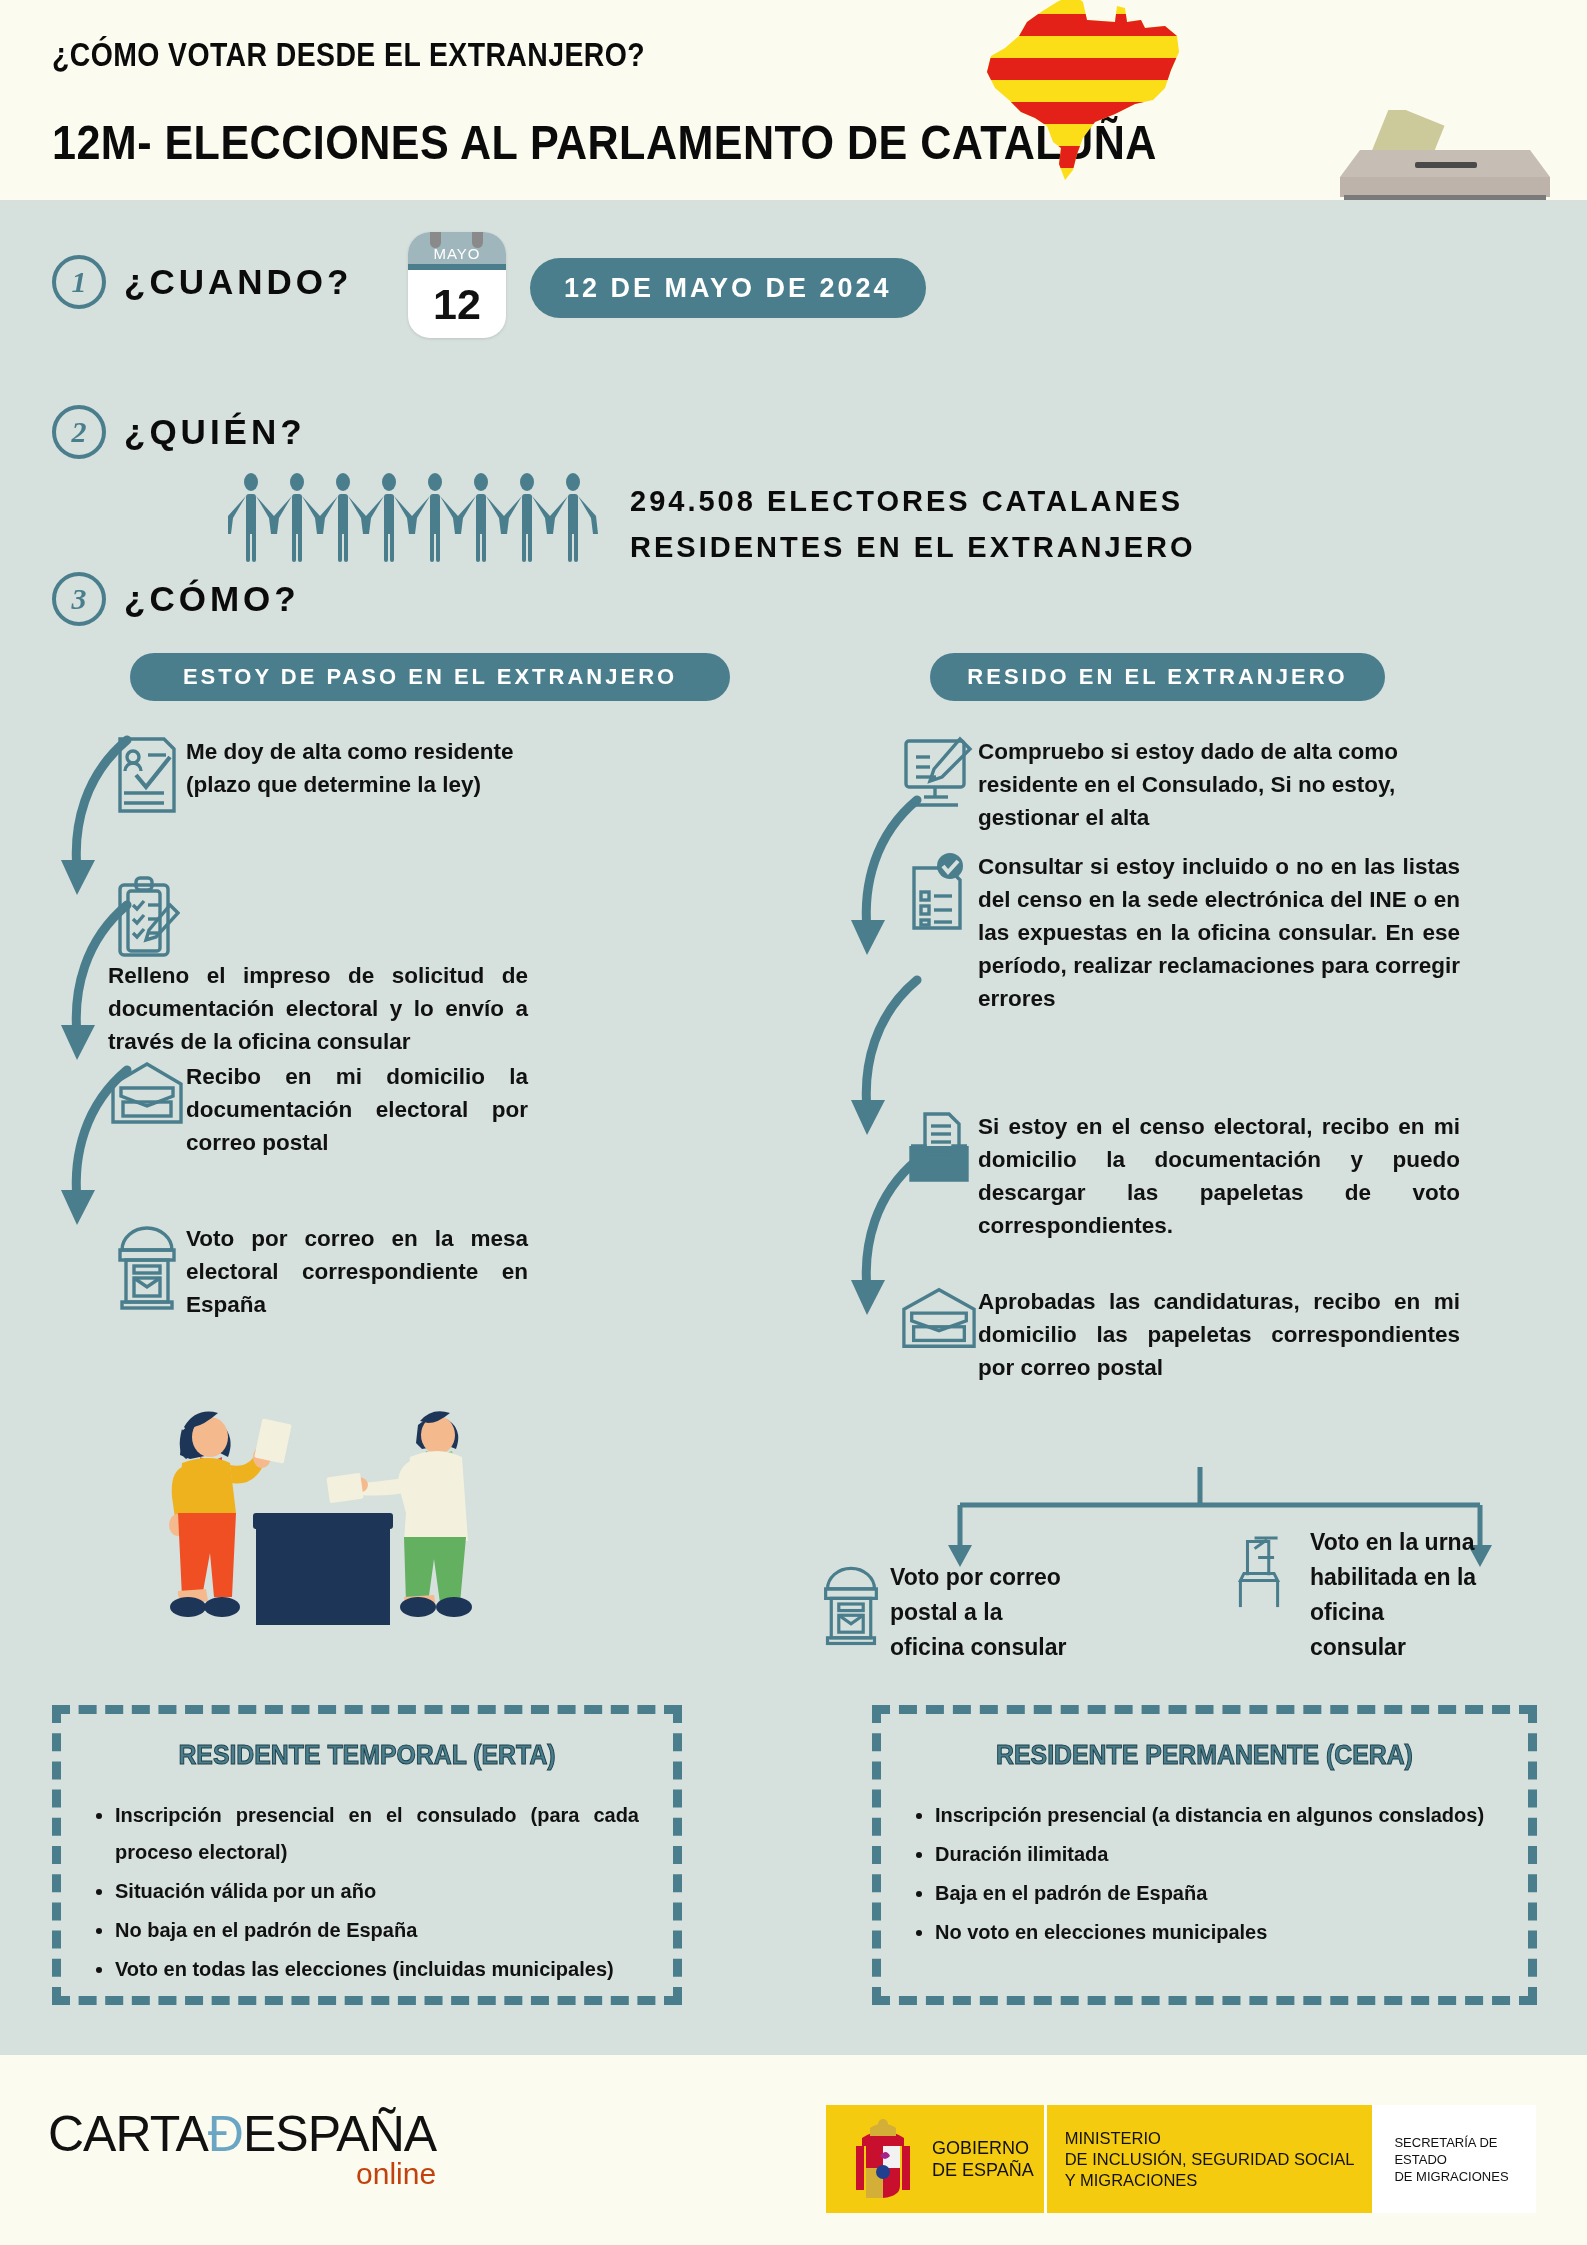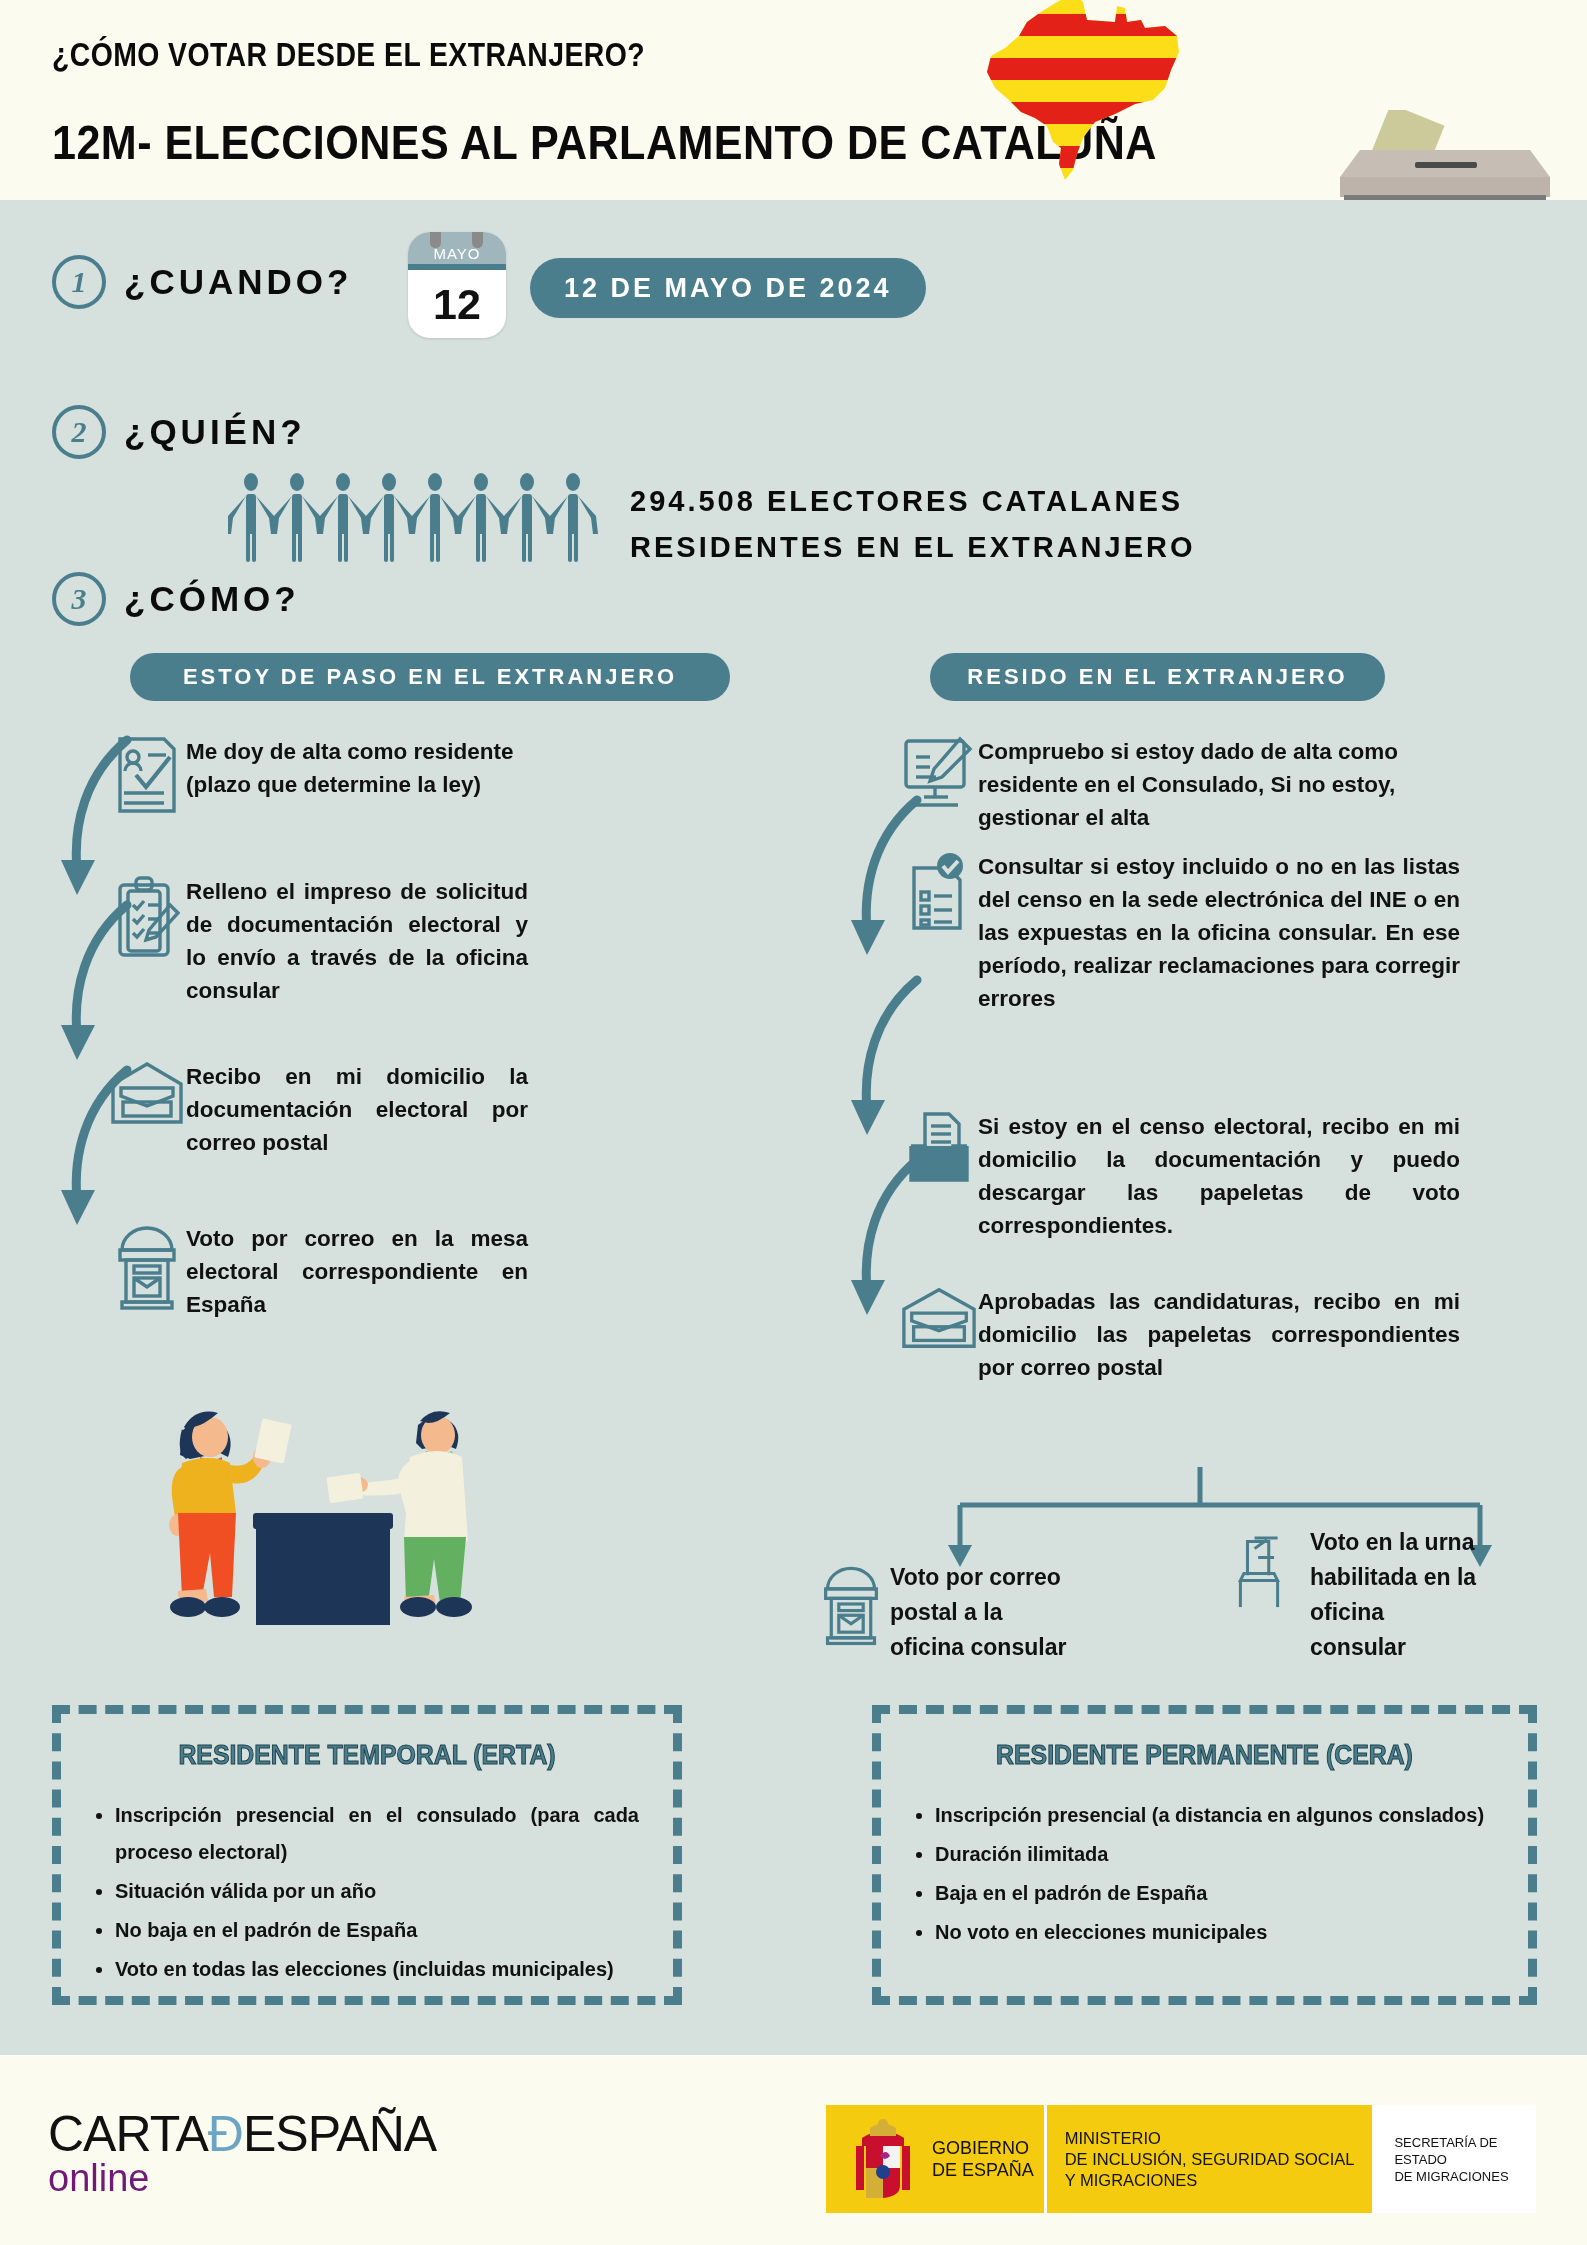--- a/index.html
+++ b/index.html
@@ -100,21 +100,21 @@
 
   
   .illus { position: absolute; left: 130px; top: 1385px; width: 400px; height: 300px; }
 
   
   .footer { position: absolute; left: 0; top: 2055px; width: 1587px; height: 190px; background: #fbfbef; }
   .logo-ce { position: absolute; left: 48px; top: 2105px; }
   .logo-ce .l1 { font-size: 50px; font-weight: 400; letter-spacing: -1px; color: #111;
                  font-family: "Liberation Sans", sans-serif; }
   .logo-ce .dch { color: #6aa6c4; }
-  .logo-ce .l2 { font-size: 38px; color: #701a75; text-align: left; margin-top: -6px; }
+  .logo-ce .l2 { font-size: 30px; color: #c2410c; text-align: right; margin-top: -6px; }
   .gob { position: absolute; left: 826px; top: 2105px; width: 710px; height: 108px;
          display: flex; background: #fff; border-radius: 11px; }
   .gob-y1 { background: #f5cb0f; display: flex; align-items: center; padding: 0 10px 0 24px; gap: 16px; }
   .gob-y2 { background: #f5cb0f; display: flex; align-items: center; padding: 0 18px;
             border-left: 3px solid #fff; }
   .gob-w  { background: #fff; display: flex; align-items: center; padding: 0 22px; flex: 1; }
   .gob-t1 { font-size: 18px; color: #111; line-height: 22px; font-weight: 400; }
   .gob-t2 { font-size: 16.5px; color: #111; line-height: 21px; }
   .gob-t3 { font-size: 13px; color: #111; line-height: 17px; }
 </style>
@@ -268,21 +268,21 @@
           <path d="M11 36 a8 8 0 0 1 16 0"></path>
         <path d="M34 20 h18"></path>
           <path d="M22 40 l10 12 L56 22" stroke-width="4.2"></path>
         <path d="M10 58 h40"></path>
           <path d="M10 68 h40"></path>
       </svg>
     </div>
     <div class="step-text nojust">Me doy de alta como residente (plazo que determine la ley)</div>
   </div>
 
-  <div class="step" style="left:108px; top:875px; width:420px;">
+  <div class="step" style="left:108px; top:875px; width:420px;flex-direction:column;">
     <div class="step-icon">
       <svg width="66" height="84" viewBox="0 0 66 84" fill="none" stroke="#4a7e8d" stroke-width="3.4">
         <rect x="6" y="10" width="48" height="70" rx="4"></rect>
         <rect x="14" y="16" width="32" height="60" rx="3"></rect>
         <rect x="22" y="3" width="16" height="12" rx="4"></rect>
         <path d="M19 30 l4 4 l7-8"></path>
           <path d="M19 44 l4 4 l7-8"></path>
           <path d="M19 58 l4 4 l7-8"></path>
         <path d="M34 30 h12"></path>
           <path d="M34 44 h12"></path>

